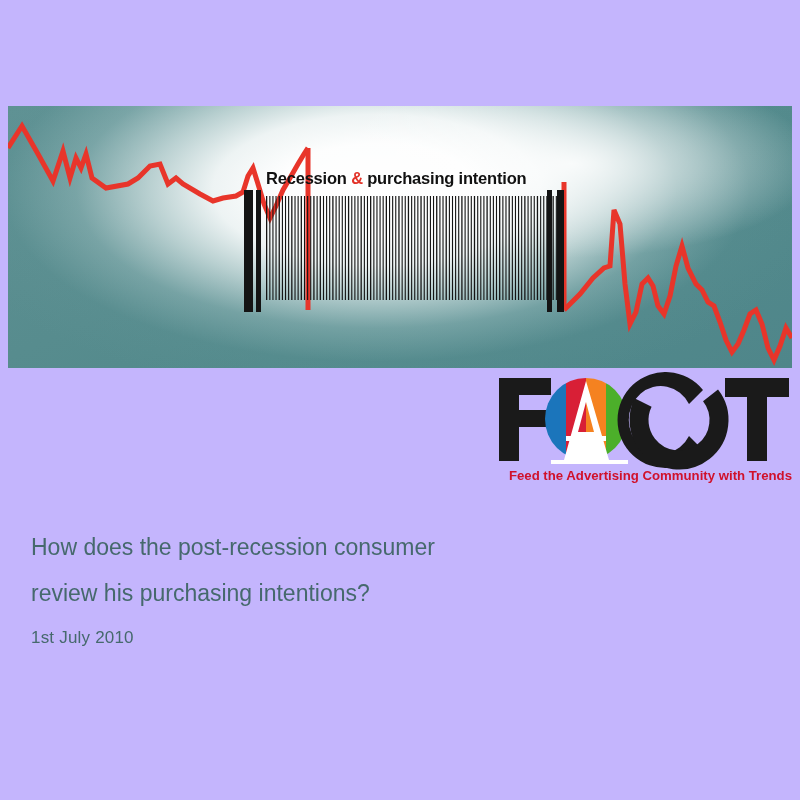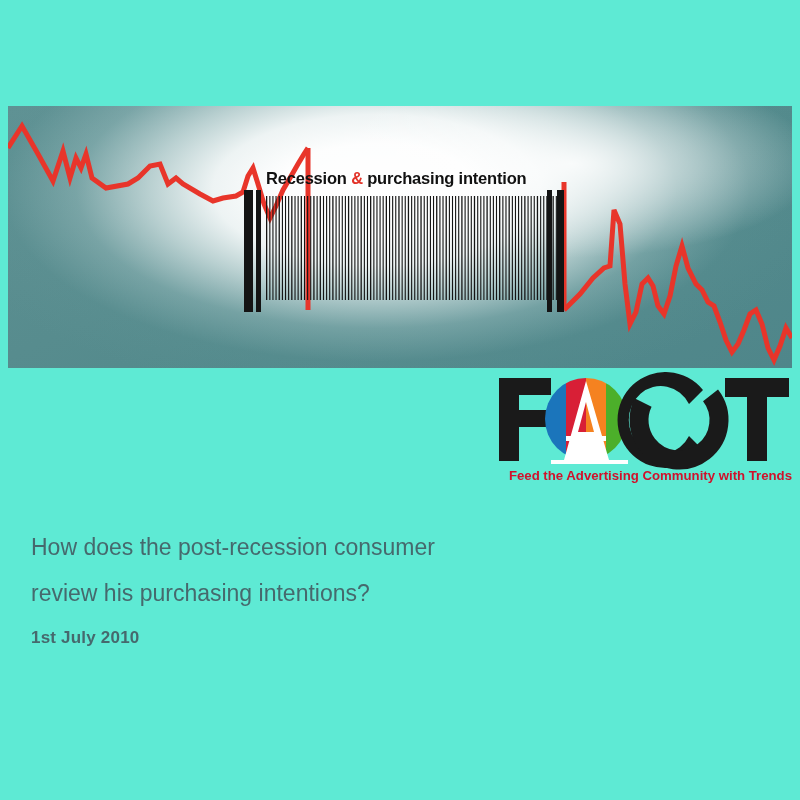--- a/index.html
+++ b/index.html
@@ -5,21 +5,21 @@
   * { margin:0; padding:0; box-sizing:border-box; }
   html, body {
     width:800px; height:800px;
     background:#ffffff;
     font-family:"Liberation Sans", sans-serif;
     overflow:hidden;
   }
   #slide {
     position:relative;
     width:800px; height:800px;
-    background:#5eead4;
+    background:#c4b5fd;
   }
 
   
   .banner {
     position:absolute;
     left:8px; top:106px;
     width:784px; height:262px;
     overflow:hidden;
     background:
       radial-gradient(ellipse 58% 80% at 47% 32%,
@@ -86,21 +86,21 @@
     font-weight:400;
     color:#46696d;
     letter-spacing:0px;
   }
   .title .line2 { display:block; }
   .date {
     position:absolute;
     left:31px; top:628px;
     font-family:"Liberation Sans", sans-serif;
     font-size:17px;
-    font-weight:700;
+    font-weight:400;
     color:#46696d;
     letter-spacing:0.2px;
   }
 </style>
 </head>
 <body>
 
 <div id="slide">
 
   <div class="banner">

